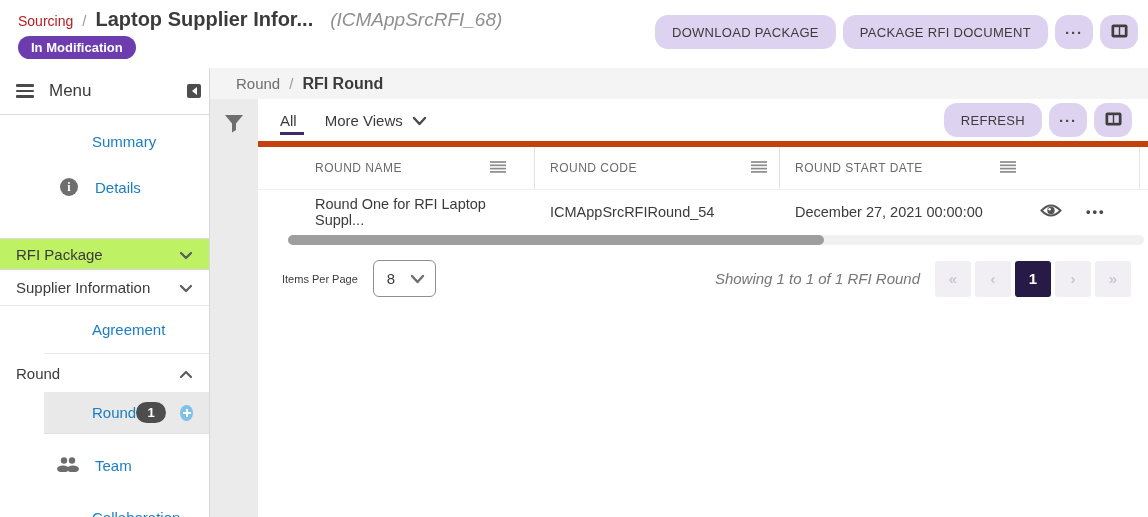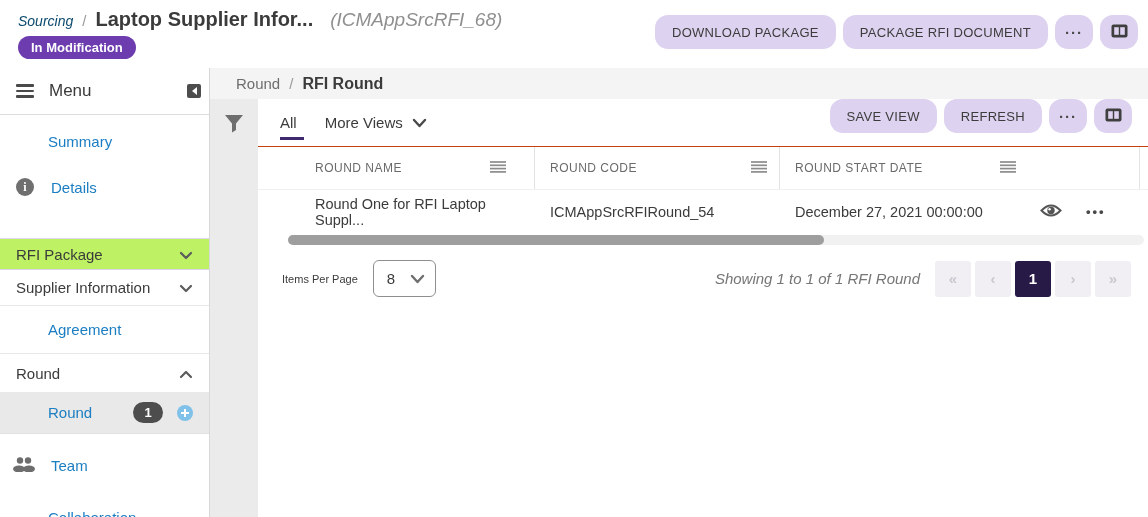--- a/index.html
+++ b/index.html
@@ -3,21 +3,21 @@
 <meta charset="utf-8">
 <style>
   * { margin:0; padding:0; box-sizing:border-box; }
   html,body { width:1148px; height:517px; overflow:hidden; background:#fff;
     font-family:"Liberation Sans","DejaVu Sans",sans-serif; color:#3b3b3b; }
 
   
   .top-header { height:68px; display:flex; justify-content:space-between; padding:8px 10px 0 18px; background:#fff; }
   .th-left { display:flex; flex-direction:column; }
   .th-bc { display:flex; align-items:baseline; gap:9px; }
-  .th-module { color:#0c4a6e; font-size:14px; cursor:pointer;font-style:italic; }
+  .th-module { color:#b91c1c; font-size:14px; cursor:pointer; }
   .th-sep { color:#9a9a9a; font-size:15px; }
   .th-title { font-size:20px; font-weight:700; color:#3b3b3b; }
   .th-code { font-size:19px; font-style:italic; color:#8f8f8f; margin-left:8px; }
   .status-badge { margin-top:5px; align-self:flex-start; background:#6d3caf; color:#fff;
     font-size:13px; font-weight:700; padding:4px 13px; border-radius:13px; }
   .th-right { display:flex; gap:7px; padding-top:7px; }
   .lav-btn { background:#ddd2ef; border:none; border-radius:13px; color:#3c3c3c;
     font-family:inherit; font-size:13px; letter-spacing:.3px; padding:0 17px; height:34px; cursor:pointer; }
   .lav-btn.sq { width:38px; padding:0; display:flex; align-items:center; justify-content:center; }
   .dots-h { font-size:15px; font-weight:700; color:#4a4a4a; letter-spacing:1px; }
@@ -28,21 +28,21 @@
   
   .sidebar { width:210px; border-right:1px solid #d8d8d8; background:#fff; flex-shrink:0; }
   .menu-head { height:47px; display:flex; align-items:center; padding:0 8px 0 16px; border-bottom:1px solid #dcdcdc; }
   .hamburger { width:18px; display:flex; flex-direction:column; gap:3px; }
   .hamburger i { display:block; height:2.4px; background:#4a4a4a; border-radius:1px; }
   .menu-title { font-size:17px; margin-left:15px; flex:1; }
   .collapse-btn { width:14px; height:14px; background:#4d4d4d; border-radius:2px;
     display:flex; align-items:center; justify-content:center; cursor:pointer; }
   .collapse-btn i { width:0; height:0; border-right:5px solid #fff; border-top:4px solid transparent; border-bottom:4px solid transparent; }
   .side-item { display:flex; align-items:center; font-size:15px; padding:0 16px; cursor:pointer; }
-  .side-link { color:#1b7ec2; }
+  .side-link { color:#1b7ec2;margin-left:44px; }
   .ind { padding-left:48px; }
   .i-summary { height:52px; }
   .i-details { height:40px; }
   .i-details .info-ic { margin-right:17px; }
   .info-ic { width:18px; height:18px; border-radius:50%; background:#6f6f6f; color:#fff;
     font-size:12px; font-weight:700; display:flex; align-items:center; justify-content:center; font-family:"Liberation Serif",serif; }
   .i-rfipkg { height:32px; margin-top:31px; background:#bef264; border-top:1px solid #e0d7ec; border-bottom:1px solid #dcd3e8; }
   .i-supinfo { height:36px; border-bottom:1px solid #e8e8e8; }
   .i-agreement { height:48px; border-bottom:1px solid #e8e8e8; }
   .i-round { height:38px; }
@@ -61,21 +61,21 @@
   
   .main-col { flex:1; display:flex; flex-direction:column; min-width:0; }
   .content-bc { height:31px; background:#f4f4f4; display:flex; align-items:center; gap:9px; padding-left:26px; font-size:15px; }
   .cbc-parent { color:#6e6e6e; }
   .cbc-sep { color:#9a9a9a; }
   .cbc-current { color:#3b3b3b; font-weight:700; font-size:16px; }
   .main-split { flex:1; display:flex; min-height:0; }
   .filter-rail { width:48px; background:#ebebeb; flex-shrink:0; display:flex; justify-content:center; padding-top:14px; }
 
   .content { flex:1; background:#fff; min-width:0; display:flex; flex-direction:column; }
-  .toolbar { height:48px; display:flex; padding:0 16px 0 22px; border-bottom:1px solid #c2410c; }
+  .toolbar { height:48px; display:flex; align-items:center; padding:0 16px 0 22px; border-bottom:6px solid #c2410c; }
   .tab { position:relative; height:100%; display:flex; align-items:center; font-size:15px; cursor:pointer; }
   .tab.active::after { content:""; position:absolute; left:0; bottom:6px; width:24px; height:3px; background:#3f2a6e; }
   .more-views { margin-left:28px; display:flex; align-items:center; gap:9px; }
   .tb-btns { margin-left:auto; display:flex; gap:7px; }
 
   
   .tbl-head { height:43px; display:flex; align-items:center; font-size:12px; color:#6a6a6a;
     letter-spacing:.5px; border-bottom:1px solid #f0f0f0; }
   .hc { display:flex; align-items:center; height:100%; }
   .hc-name { width:277px; padding-left:57px; padding-right:28px; border-right:1px solid #e2e2e2; }
@@ -238,21 +238,20 @@
           <div class="tab active">
             <span>All</span>
           </div>
           <div class="tab more-views">
             <span>More Views</span>
             <span><svg width="15" height="10">
                   <polyline points="2,2 7.5,8 13,2" fill="none" stroke="#4a4a4a" stroke-width="2.4" stroke-linecap="round" stroke-linejoin="round"></polyline>
                 </svg></span>
           </div>
           <div class="tb-btns">
-            <button class="lav-btn">SAVE VIEW</button>
             <button class="lav-btn">REFRESH</button>
             <button class="lav-btn sq">
                 <span class="dots-h">···</span>
               </button>
             <button class="lav-btn sq">
               <span>
                 <svg width="17" height="14">
                     <rect x="0.5" y="0.5" width="16" height="13" rx="2" fill="#3f3f3f"></rect>
                     <rect x="3.2" y="3.2" width="4.6" height="7.6" fill="#ddd2ef"></rect>
                     <rect x="9.2" y="3.2" width="4.6" height="7.6" fill="#ddd2ef"></rect>

